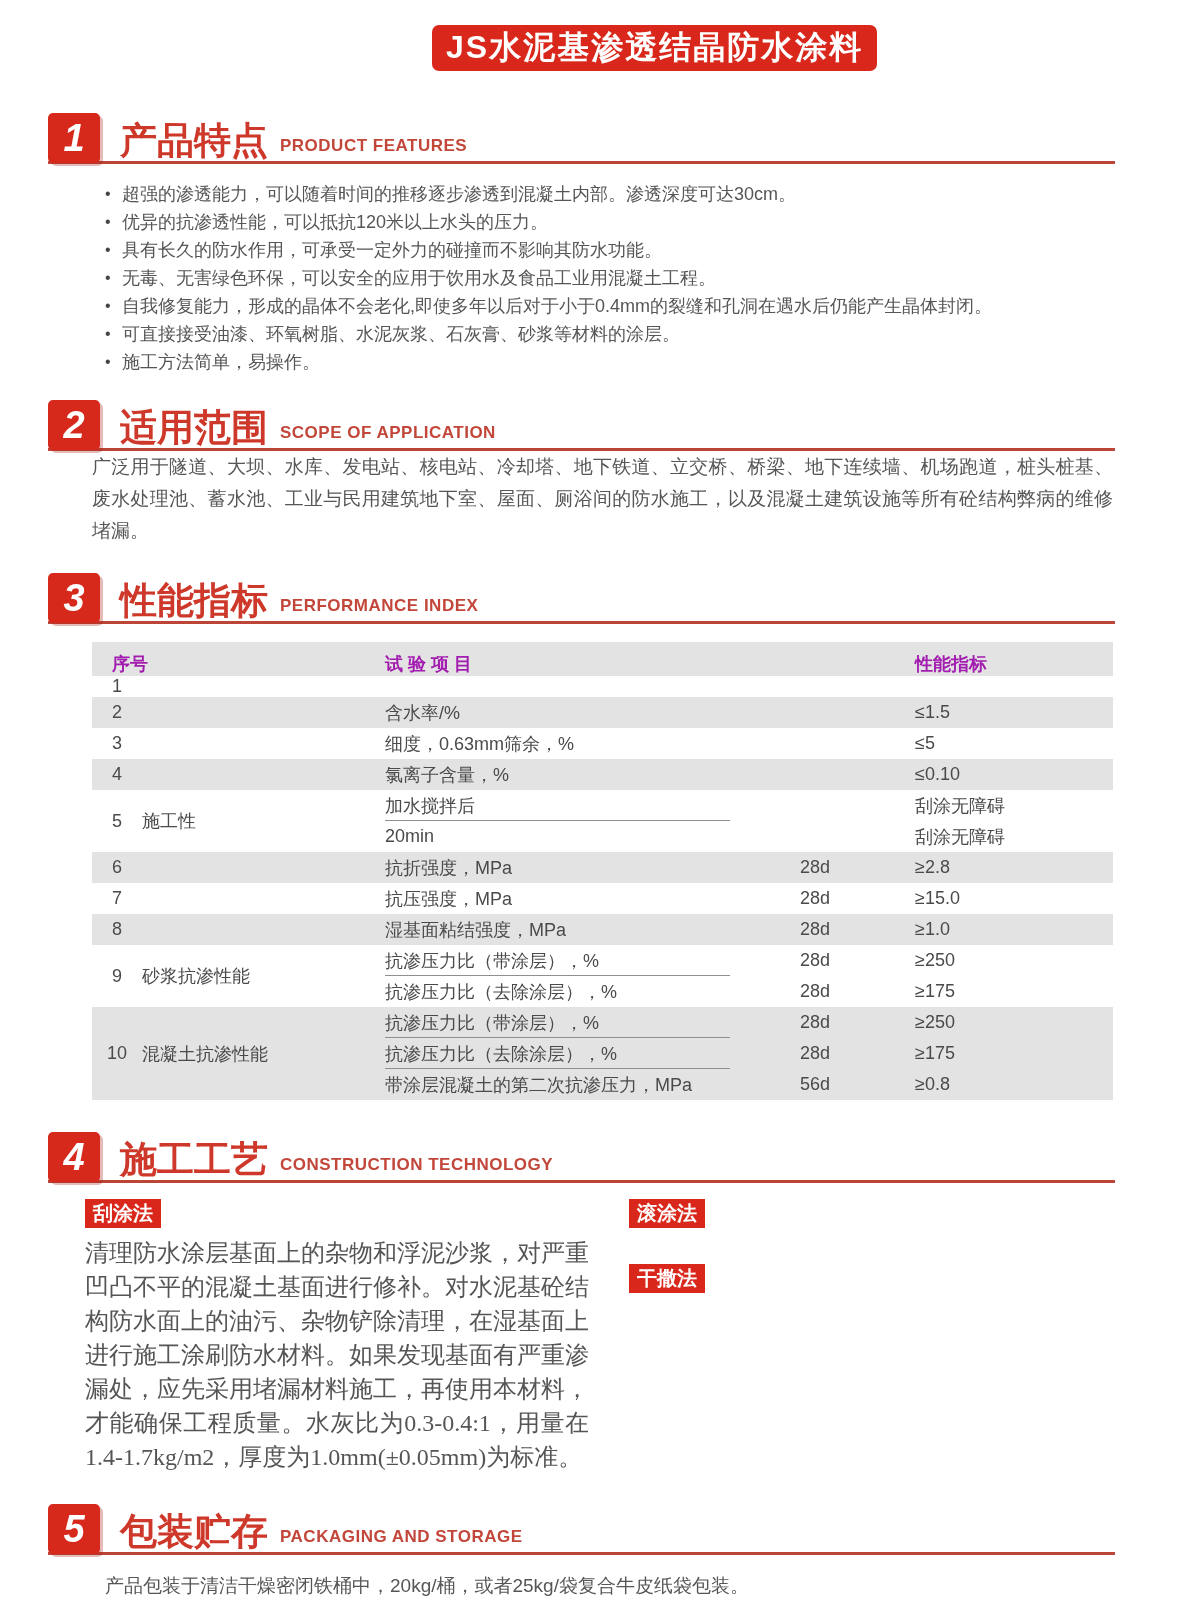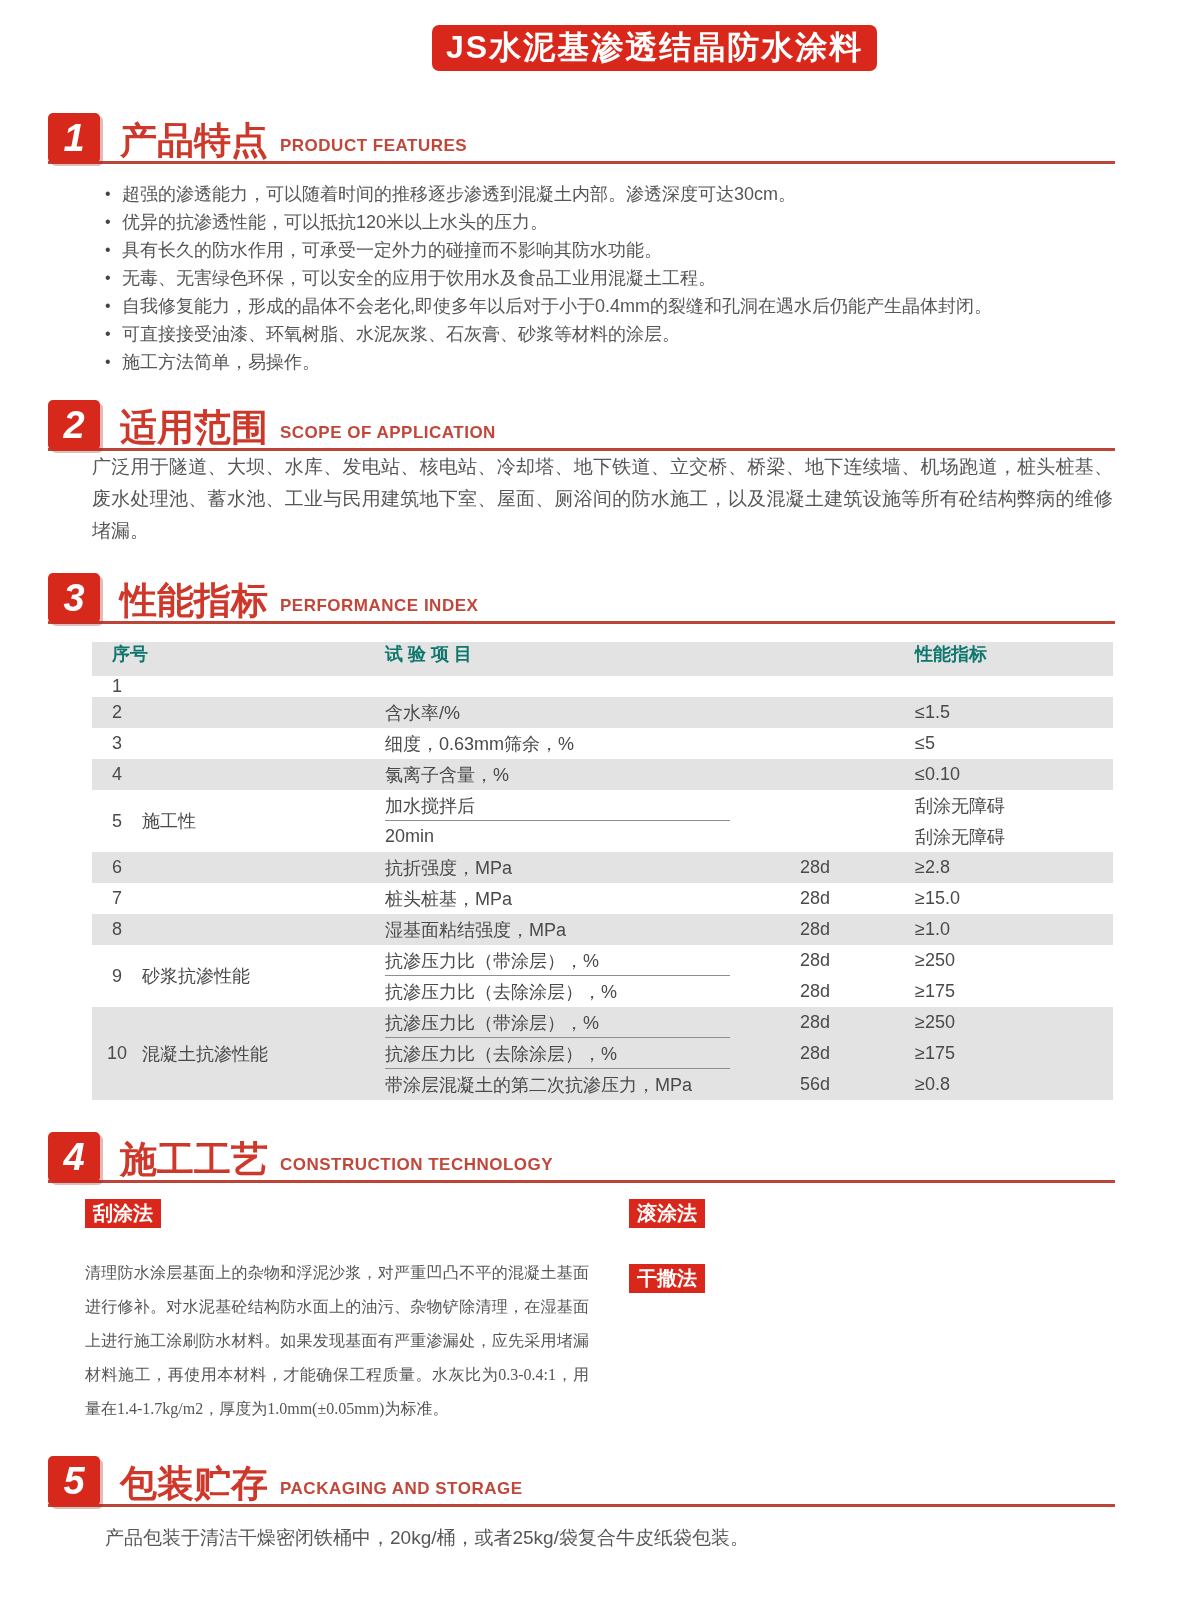--- a/index.html
+++ b/index.html
@@ -36,21 +36,21 @@
   
   .bullets{list-style:none;margin:16px 70px 0 105px;padding:0;font-size:18px;color:#565656;}
   .bullets li{display:flex;align-items:flex-start;line-height:28px;}
   .bullets .dot{width:17px;flex:none;color:#444;font-size:16px;}
 
   
   .scope-text{margin:0 76px 0 92px;font-size:19px;line-height:32px;text-align:justify;color:#565656;}
 
   
   .ptable{width:1021px;margin:18px 0 0 92px;font-size:18px;color:#4a4a4a;}
-  .thead{display:flex;align-items:flex-start;background:#e3e3e3;height:34px;font-weight:bold;color:#0f766e;}
+  .thead{display:flex;align-items:flex-end;background:#e3e3e3;height:34px;font-weight:bold;color:#a21caf;}
   .h-no{width:293px;padding-left:20px;flex:none;box-sizing:border-box;}
   .h-item{width:415px;flex:none;}
   .h-age{width:115px;flex:none;}
   .h-val{flex:1;}
   .trow{display:flex;align-items:stretch;}
   .trow.shaded{background:#e3e3e3;}
   .c-no{width:50px;flex:none;display:flex;align-items:center;justify-content:center;}
   .c-cat{width:243px;flex:none;display:flex;align-items:center;}
   .c-subs{flex:1;display:flex;flex-direction:column;}
   .sub{display:flex;align-items:center;min-height:31px;}
@@ -61,21 +61,21 @@
     content:"";position:absolute;left:0;bottom:0;width:345px;height:1px;background:#8f8f8f;
   }
 
   
   .methods{display:flex;margin:16px 56px 0 85px;gap:40px;font-family:Liberation Serif, serif;}
   .mcol{flex:1;min-width:0;}
   .mlabel{
     display:inline-block;background:#d9281b;color:#fff;font-size:20px;font-weight:bold;
     padding:3px 8px 4px;line-height:1.1;
   }
-  .mtext{margin-top:28px;font-size:16px;line-height:34px;text-align:justify;color:#555;}
+  .mtext{margin-top:8px;font-size:24px;line-height:34px;text-align:justify;color:#555;}
   .mspacer{height:36px;}
 
   
   .pack-text{margin:16px 76px 0 105px;font-size:19px;color:#565656;line-height:30px;}
 
   .mt-sec1{margin-top:40px;}
   .mt-sec2{margin-top:22px;}
   .mt-sec3{margin-top:24px;}
   .mt-sec4{margin-top:30px;}
   .mt-sec5{margin-top:28px;}
@@ -208,21 +208,21 @@
               <div class="s-age">28d</div>
               <div class="s-val">≥2.8</div>
             </div>
           </div>
         </div>
         <div class="trow">
           <div class="c-no">7</div>
           <div class="c-cat"></div>
           <div class="c-subs">
             <div class="sub">
-              <div class="s-item">桩头桩基，MPa</div>
+              <div class="s-item">抗压强度，MPa</div>
               <div class="s-age">28d</div>
               <div class="s-val">≥15.0</div>
             </div>
           </div>
         </div>
         <div class="trow shaded">
           <div class="c-no">8</div>
           <div class="c-cat"></div>
           <div class="c-subs">
             <div class="sub">

